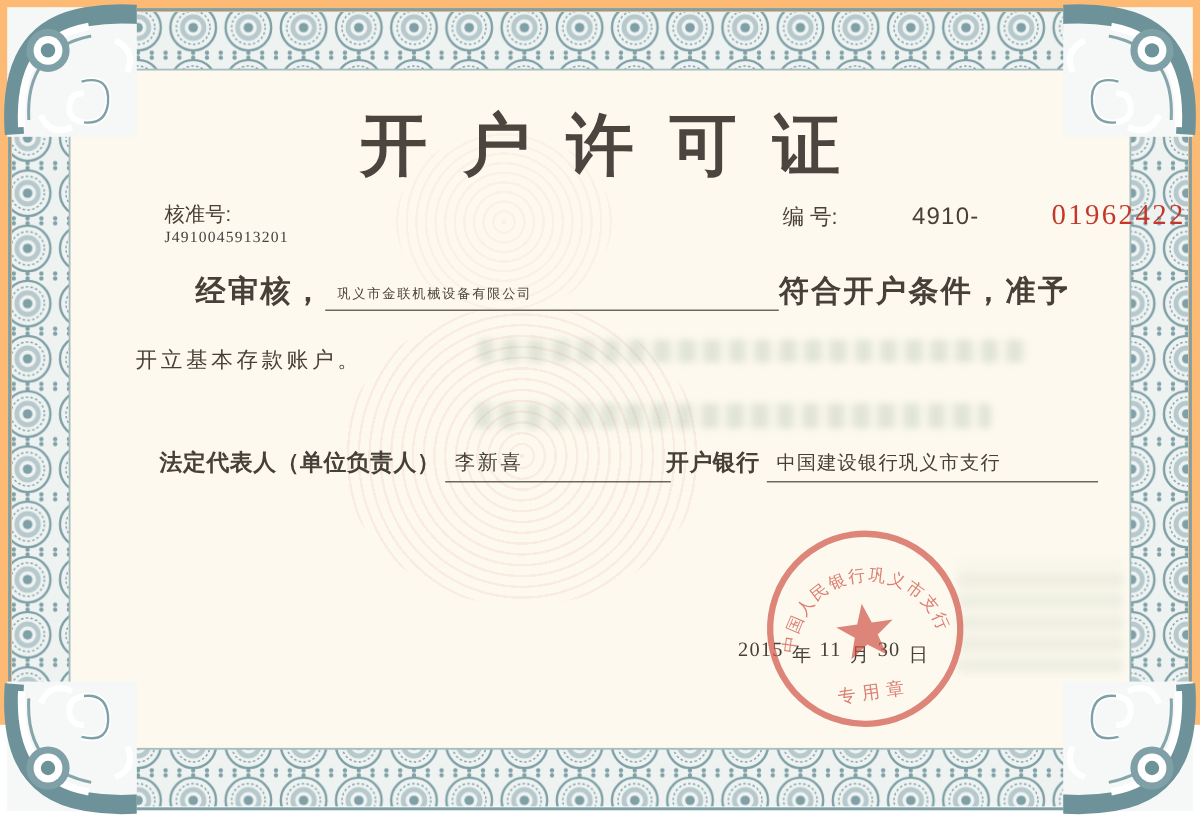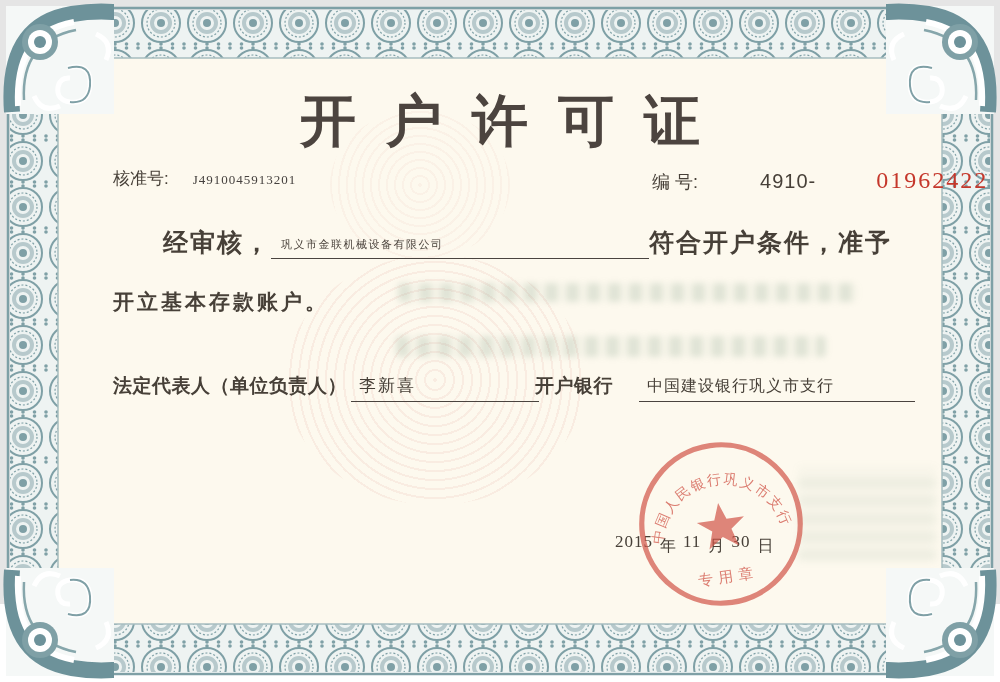--- a/index.html
+++ b/index.html
@@ -1,18 +1,18 @@
 <!DOCTYPE html>
 <html><head>
 <meta charset="utf-8">
 <style>
   html,body { margin:0; padding:0; }
   body { width:1000px; height:682px; background:#ffffff; overflow:hidden;
          font-family:"Liberation Sans", sans-serif; }
-  .page { position:relative; width:1000px; height:604px; background:#e5e5e5; }
+  .page { position:relative; width:1000px; height:604px; background:#fdba74; }
 
   
   .paper { position:absolute; left:56px; top:56px; width:888px; height:570px;
            background:#fdf9ee; }
 
   svg.frame { position:absolute; left:0; top:0; z-index:2; pointer-events:none; }
 
   
   .wm { position:absolute; z-index:1; pointer-events:none; }
   .wm-rings { left:285px; top:255px; width:300px; height:250px; border-radius:50%;
@@ -31,40 +31,40 @@
   .ghost3 { left:798px; top:468px; width:138px; height:92px; opacity:.35; filter:blur(4px);
     background:repeating-linear-gradient(0deg,
       rgba(128,158,134,0.40) 0 10px, rgba(128,158,134,0.06) 10px 18px); }
 
   
   .txt { position:absolute; z-index:3; color:#474038; }
   .title { left:0; right:0; top:84px; text-align:center;
     font-family:"Liberation Serif", serif; font-weight:700; font-size:56px;
     letter-spacing:30px; text-indent:30px; color:#4c443f; }
 
-  .row-approval { left:113px; top:167px; font-size:17px; display:flex; align-items:baseline; }
+  .row-approval { left:113px; top:167px; font-size:17px; display:flex; align-items:baseline;flex-direction:column; }
   .row-approval .val { margin-left:24px; font-family:"Liberation Serif", serif;
     font-size:13px; letter-spacing:1px; color:#45413e; }
   .row-serial { left:652px; top:167px; font-size:18px; display:flex; align-items:baseline;gap:36px; }
   .row-serial .prefix { margin-left:26px; font-size:20px; letter-spacing:1px; }
   .row-serial .red { margin-left:24px; font-family:"Liberation Serif", serif;
     font-size:24px; letter-spacing:2px; color:#c5372b; }
 
   .blank { display:inline-block; border-bottom:1.5px solid #4a443f;
     font-family:"Liberation Serif", serif; vertical-align:baseline; }
 
   .line1 { left:163px; top:226px; display:flex; align-items:flex-end; }
   .line1 .big { font-weight:700; font-size:25px; letter-spacing:2px; }
   .line1 .company { width:368px; font-size:11px; letter-spacing:1.5px;
     padding:0 0 6px 10px; color:#4b433c; }
-  .line2 { left:113px; top:288px; font-weight:700; font-size:21px; letter-spacing:3px; }
-
-  .field { display:flex; align-items:flex-end; }
+  .line2 { left:113px; top:288px; font-weight:400; font-size:18px; letter-spacing:3px; }
+
+  .field { display:flex; align-items:flex-end;margin-left:20px; }
   .f-legal { left:113px; top:373px; }
-  .f-bank  { left:535px; top:373px;gap:20px; }
+  .f-bank  { left:535px; top:373px; }
   .field .lbl { font-weight:700; font-size:19px; letter-spacing:.5px; padding-bottom:3px; }
   .f-legal .blank { width:180px; font-size:17px; letter-spacing:2px; padding:0 0 4px 8px; margin-left:4px; }
   .f-bank  .blank { width:268px; font-size:16px; letter-spacing:1px; padding:0 0 4px 8px; margin-left:6px; }
 
   .f-acct { left:113px; top:448px; }
   .f-acct .lbl { letter-spacing:14px; }
   .f-acct .blank { width:306px; font-size:19px; letter-spacing:1px; padding:0 0 4px 6px; }
 
   .issuer { left:612px; top:505px; font-weight:700; font-size:18px; letter-spacing:2px; }
   .dateline { left:610px; top:536px; font-size:16px; display:flex; align-items:flex-end; }

